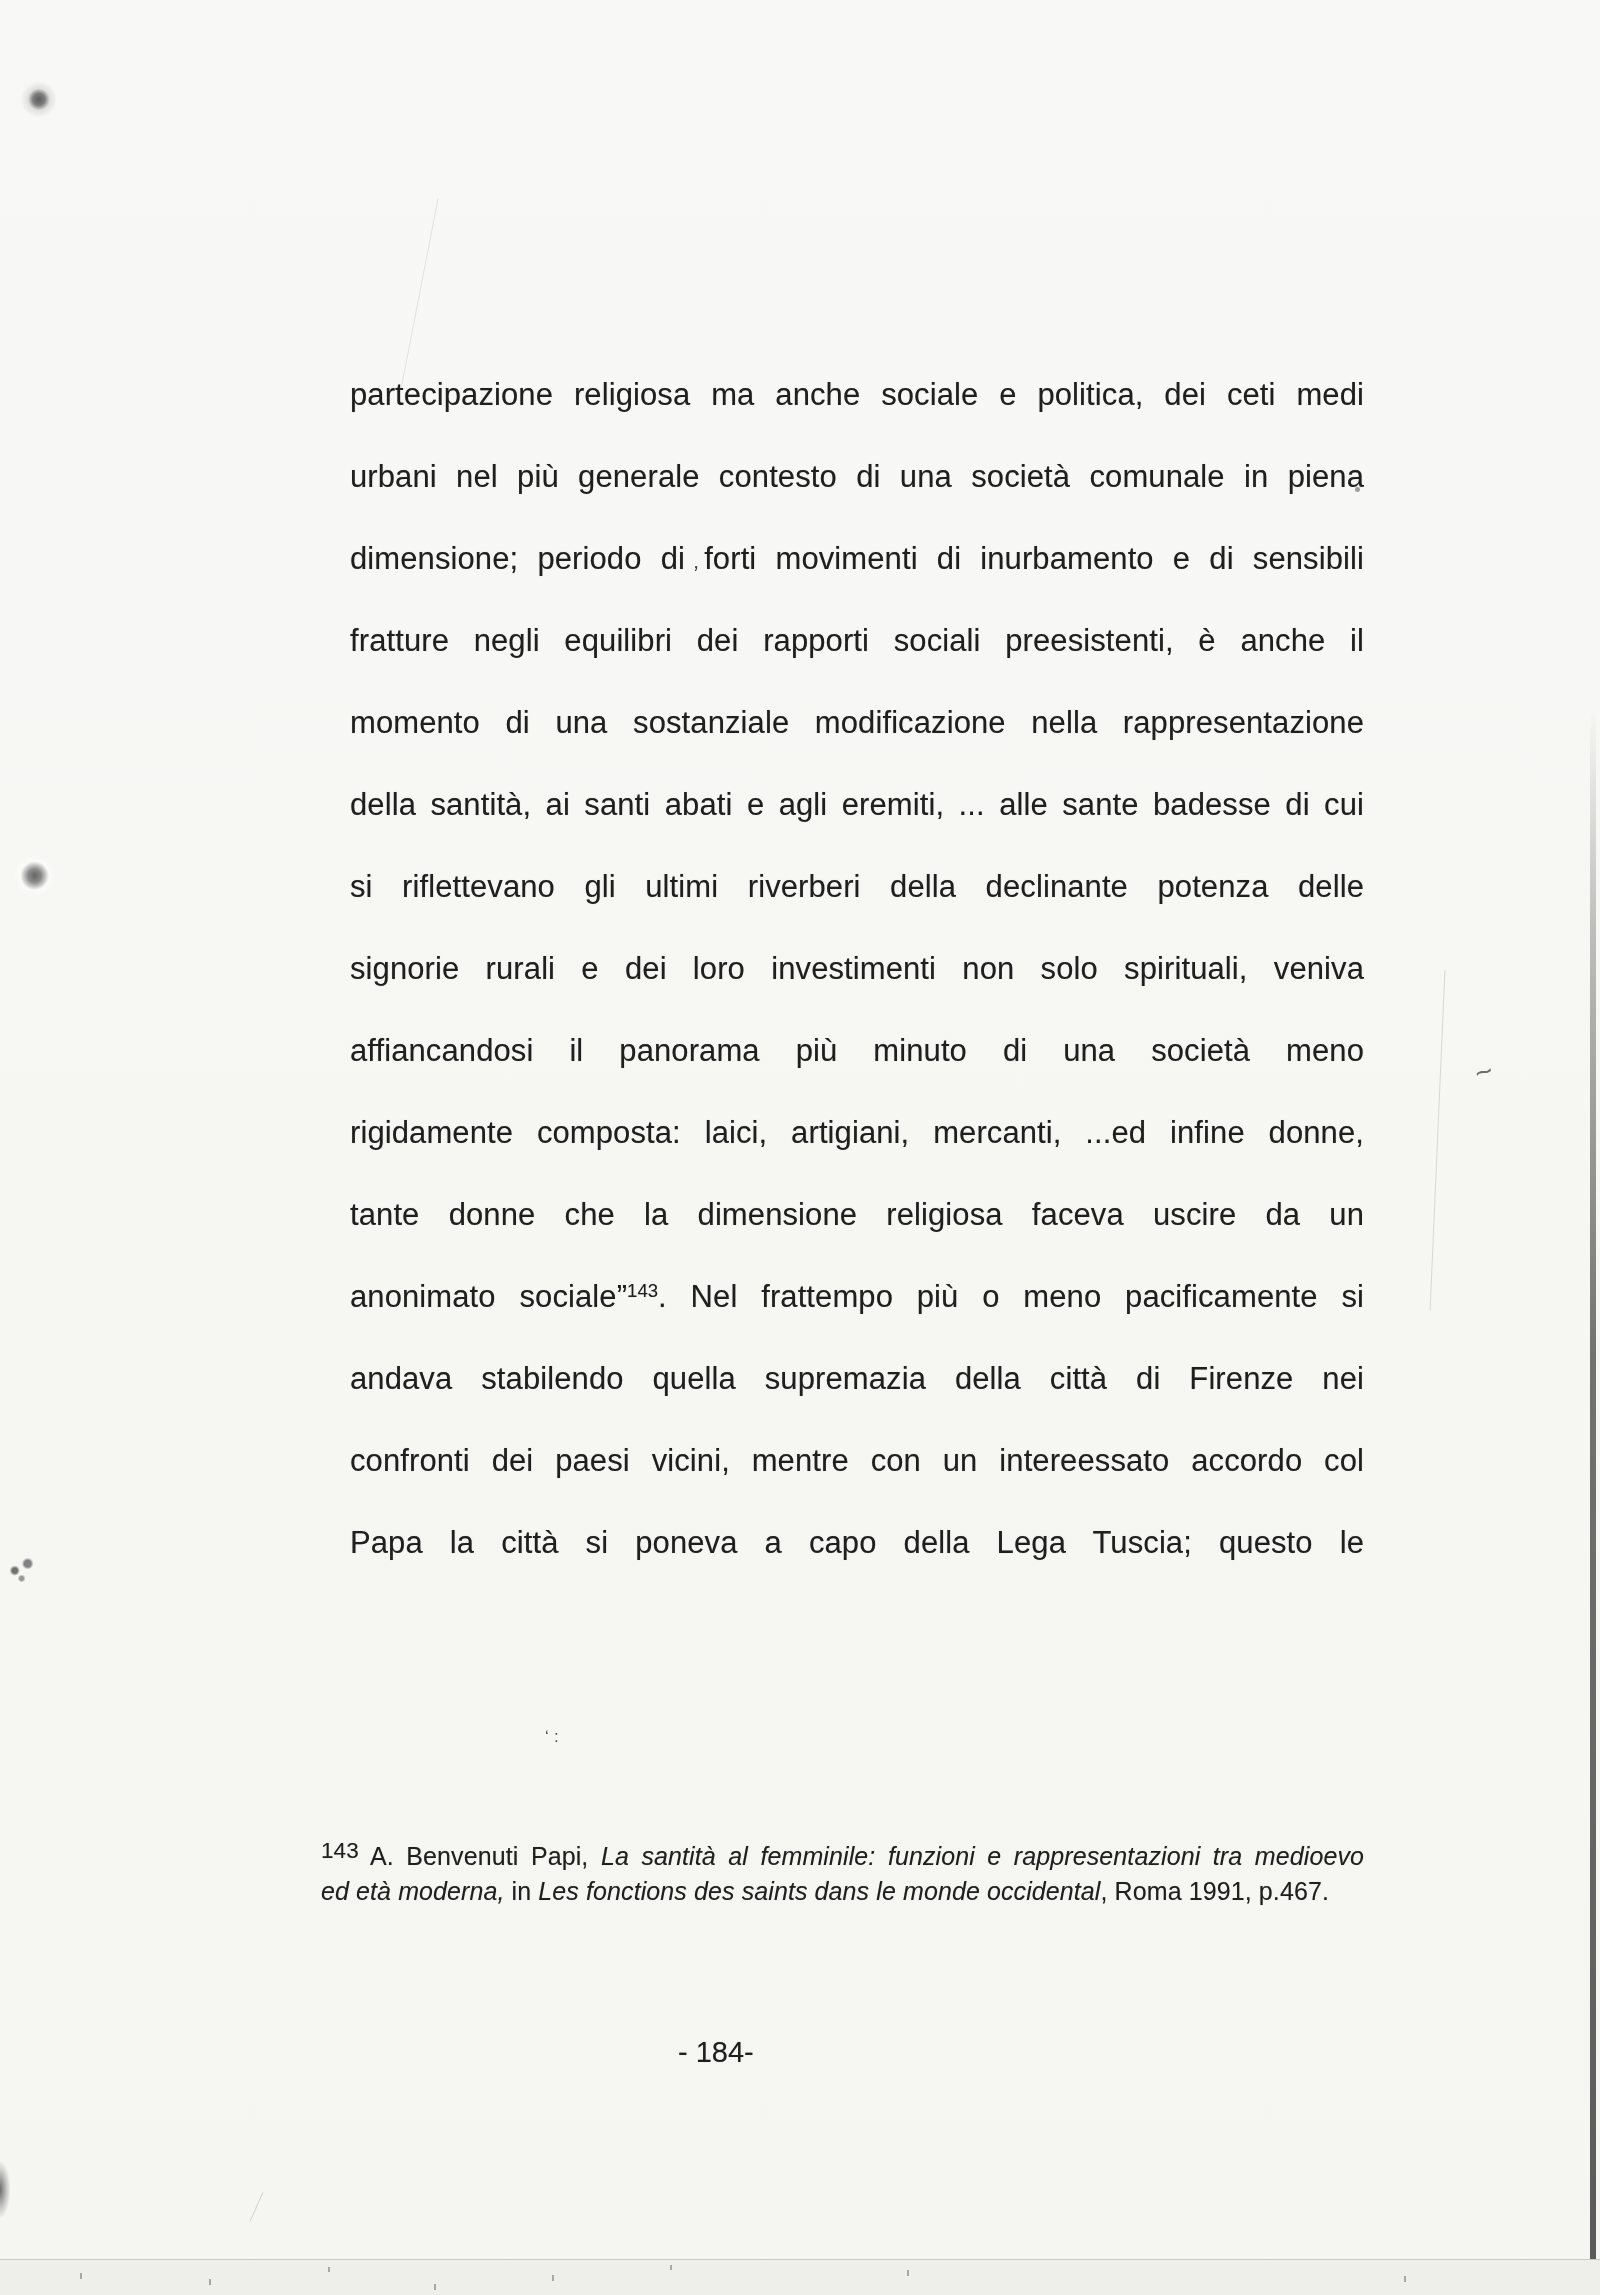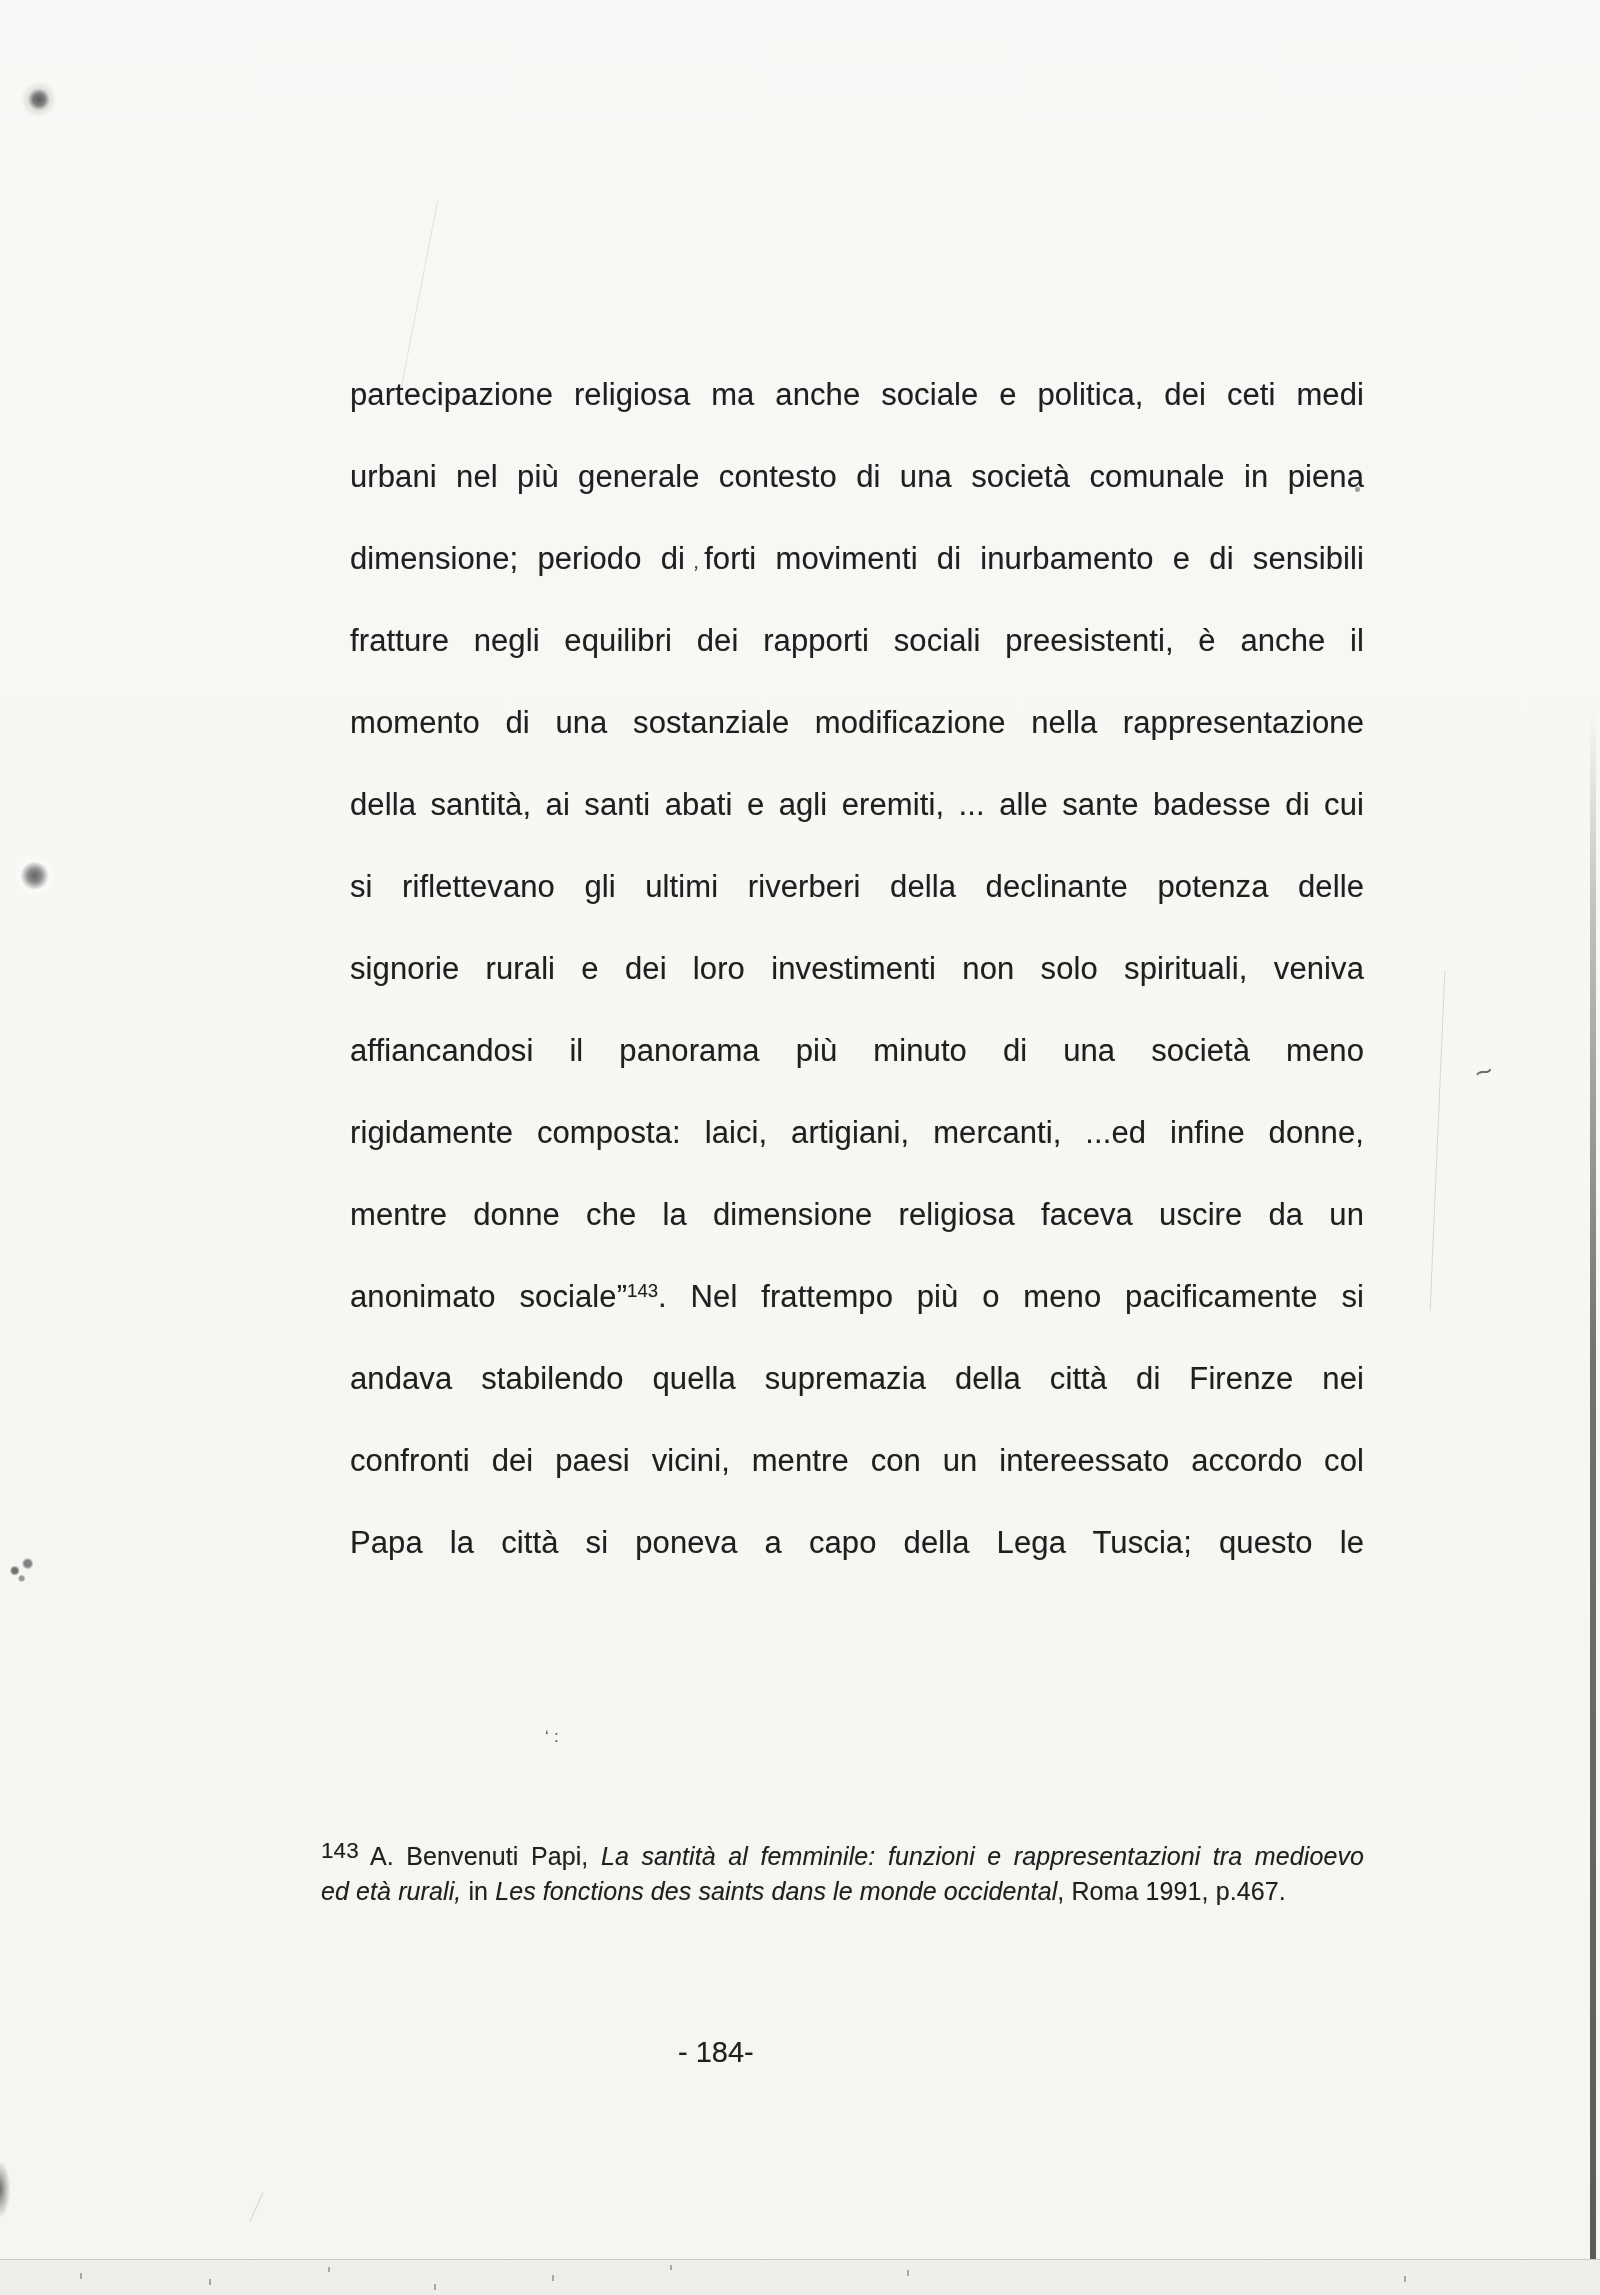--- a/index.html
+++ b/index.html
@@ -75,29 +75,29 @@
     <div class="line"><span>partecipazione religiosa ma anche sociale e politica, dei ceti medi</span><sup></sup><span></span></div>
     <div class="line"><span>urbani nel più generale contesto di una società comunale in piena</span><sup></sup><span></span></div>
     <div class="line"><span>dimensione; periodo di forti movimenti di inurbamento e di sensibili</span><sup></sup><span></span></div>
     <div class="line"><span>fratture negli equilibri dei rapporti sociali preesistenti, è anche il</span><sup></sup><span></span></div>
     <div class="line"><span>momento di una sostanziale modificazione nella rappresentazione</span><sup></sup><span></span></div>
     <div class="line"><span>della santità, ai santi abati e agli eremiti, ... alle sante badesse di cui</span><sup></sup><span></span></div>
     <div class="line"><span>si riflettevano gli ultimi riverberi della declinante potenza delle</span><sup></sup><span></span></div>
     <div class="line"><span>signorie rurali e dei loro investimenti non solo spirituali, veniva</span><sup></sup><span></span></div>
     <div class="line"><span>affiancandosi il panorama più minuto di una società meno</span><sup></sup><span></span></div>
     <div class="line"><span>rigidamente composta: laici, artigiani, mercanti, ...ed infine donne,</span><sup></sup><span></span></div>
-    <div class="line"><span>mentre donne che la dimensione religiosa faceva uscire da un</span><sup></sup><span></span></div>
+    <div class="line"><span>tante donne che la dimensione religiosa faceva uscire da un</span><sup></sup><span></span></div>
     <div class="line"><span>anonimato sociale”</span><sup>143</sup><span>. Nel frattempo più o meno pacificamente si</span></div>
     <div class="line"><span>andava stabilendo quella supremazia della città di Firenze nei</span><sup></sup><span></span></div>
     <div class="line"><span>confronti dei paesi vicini, mentre con un intereessato accordo col</span><sup></sup><span></span></div>
     <div class="line"><span>Papa la città si poneva a capo della Lega Tuscia; questo le</span><sup></sup><span></span></div>
   </div>
 
   <div class="fn-line first"><sup>143</sup><span> A. Benvenuti Papi, </span><i>La santità al femminile: funzioni e rappresentazioni tra medioevo</i></div>
-  <div class="fn-line second"><i>ed età rurali,</i><span> in </span><i>Les fonctions des saints dans le monde occidental</i><span>, Roma 1991, p.467.</span></div>
+  <div class="fn-line second"><i>ed età moderna,</i><span> in </span><i>Les fonctions des saints dans le monde occidental</i><span>, Roma 1991, p.467.</span></div>
 
   <div class="page-number">- 184-</div>
 
   <div class="punch1"></div>
   <div class="punch2"></div>
   <div class="punch3"></div>
   <div class="tick-art">ʼ</div>
   <div class="fn-mark-art">ʻ:</div>
   <div class="squiggle-art">~</div>
   <div class="dot-art"></div>

